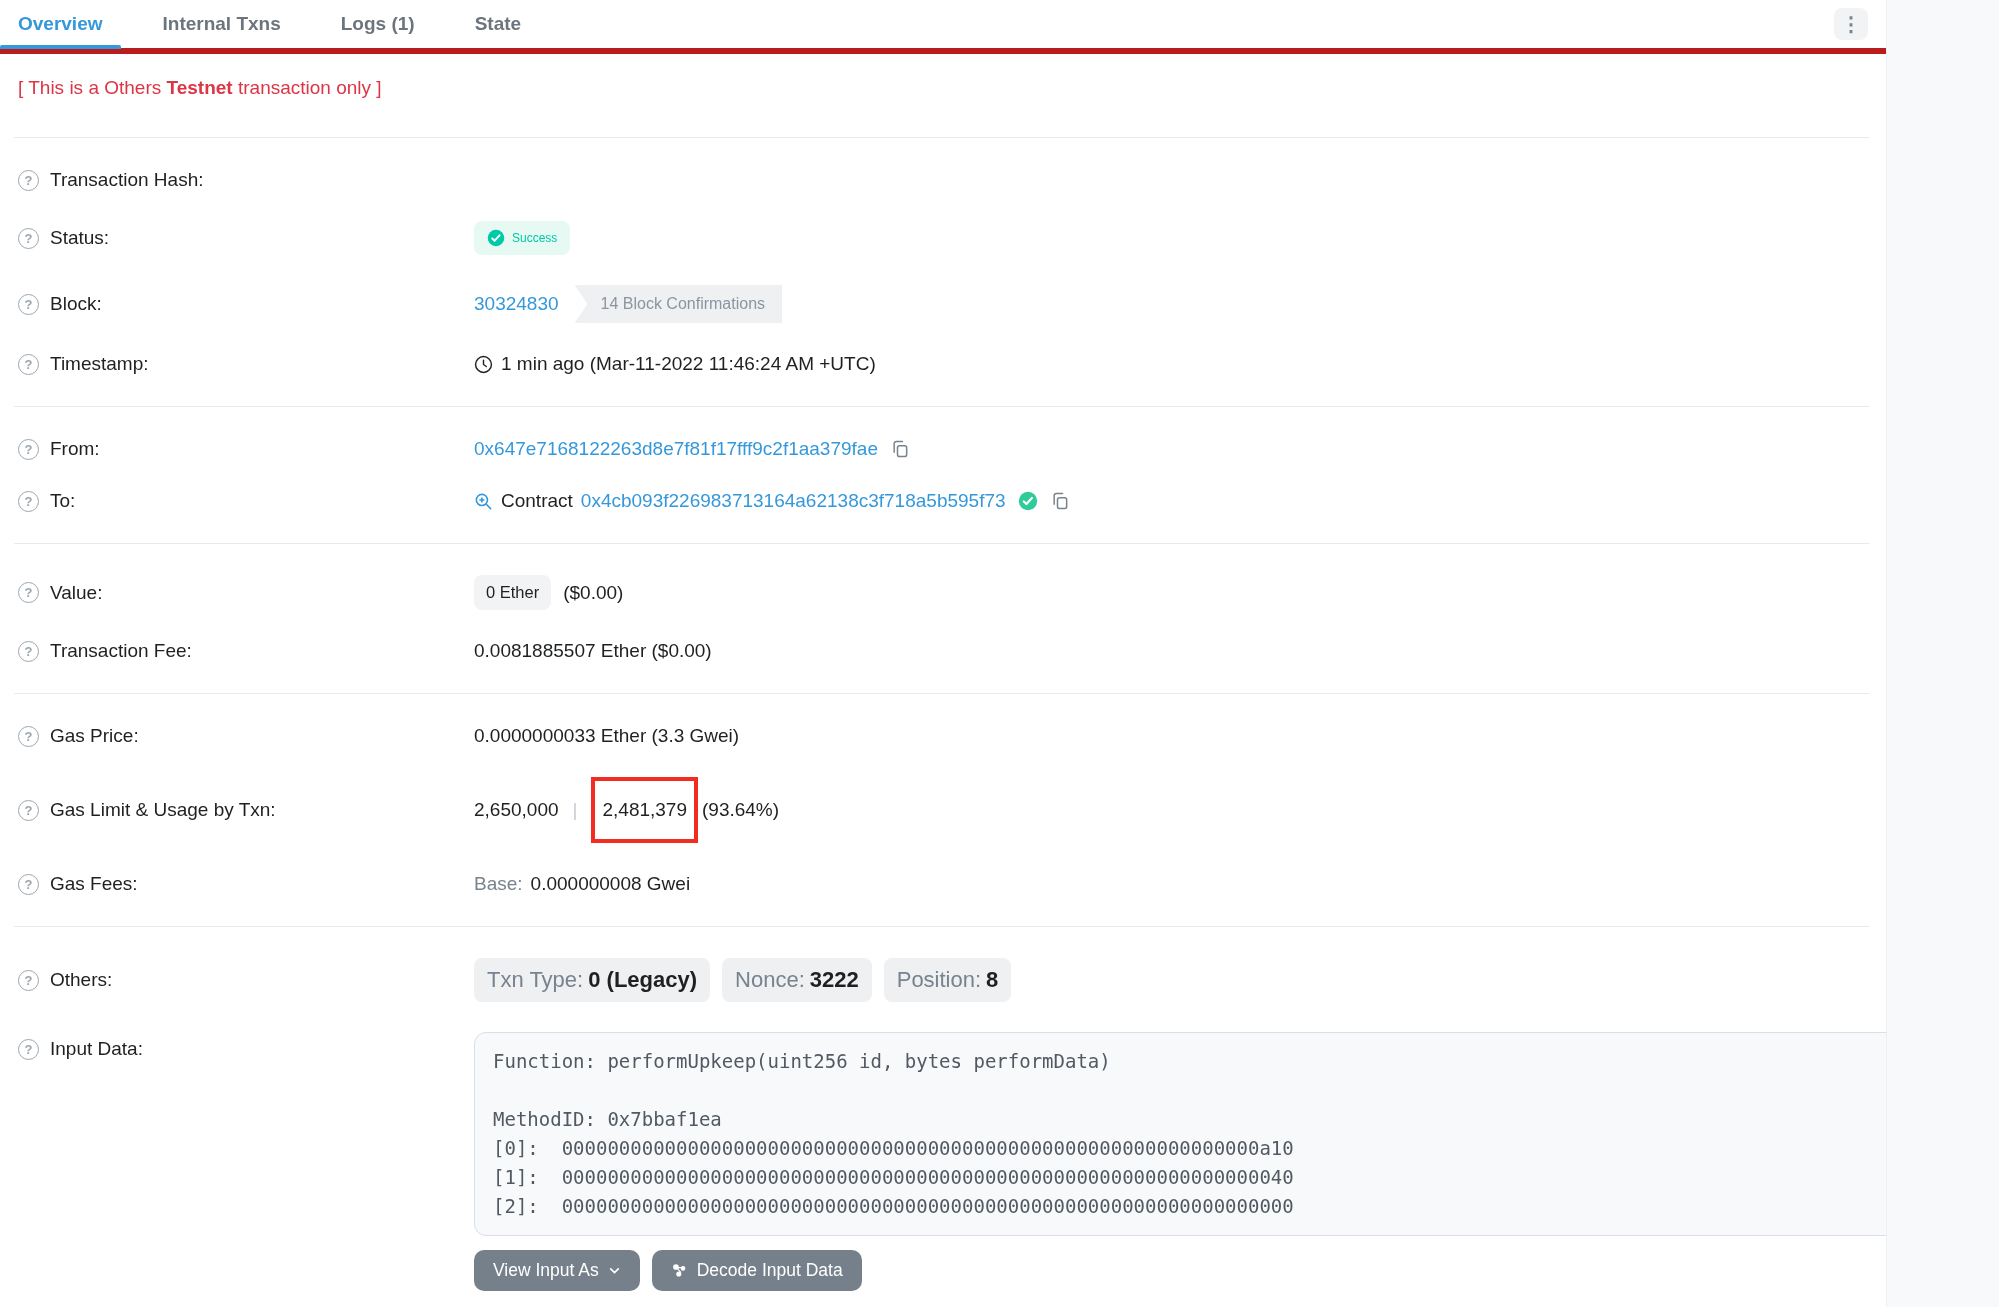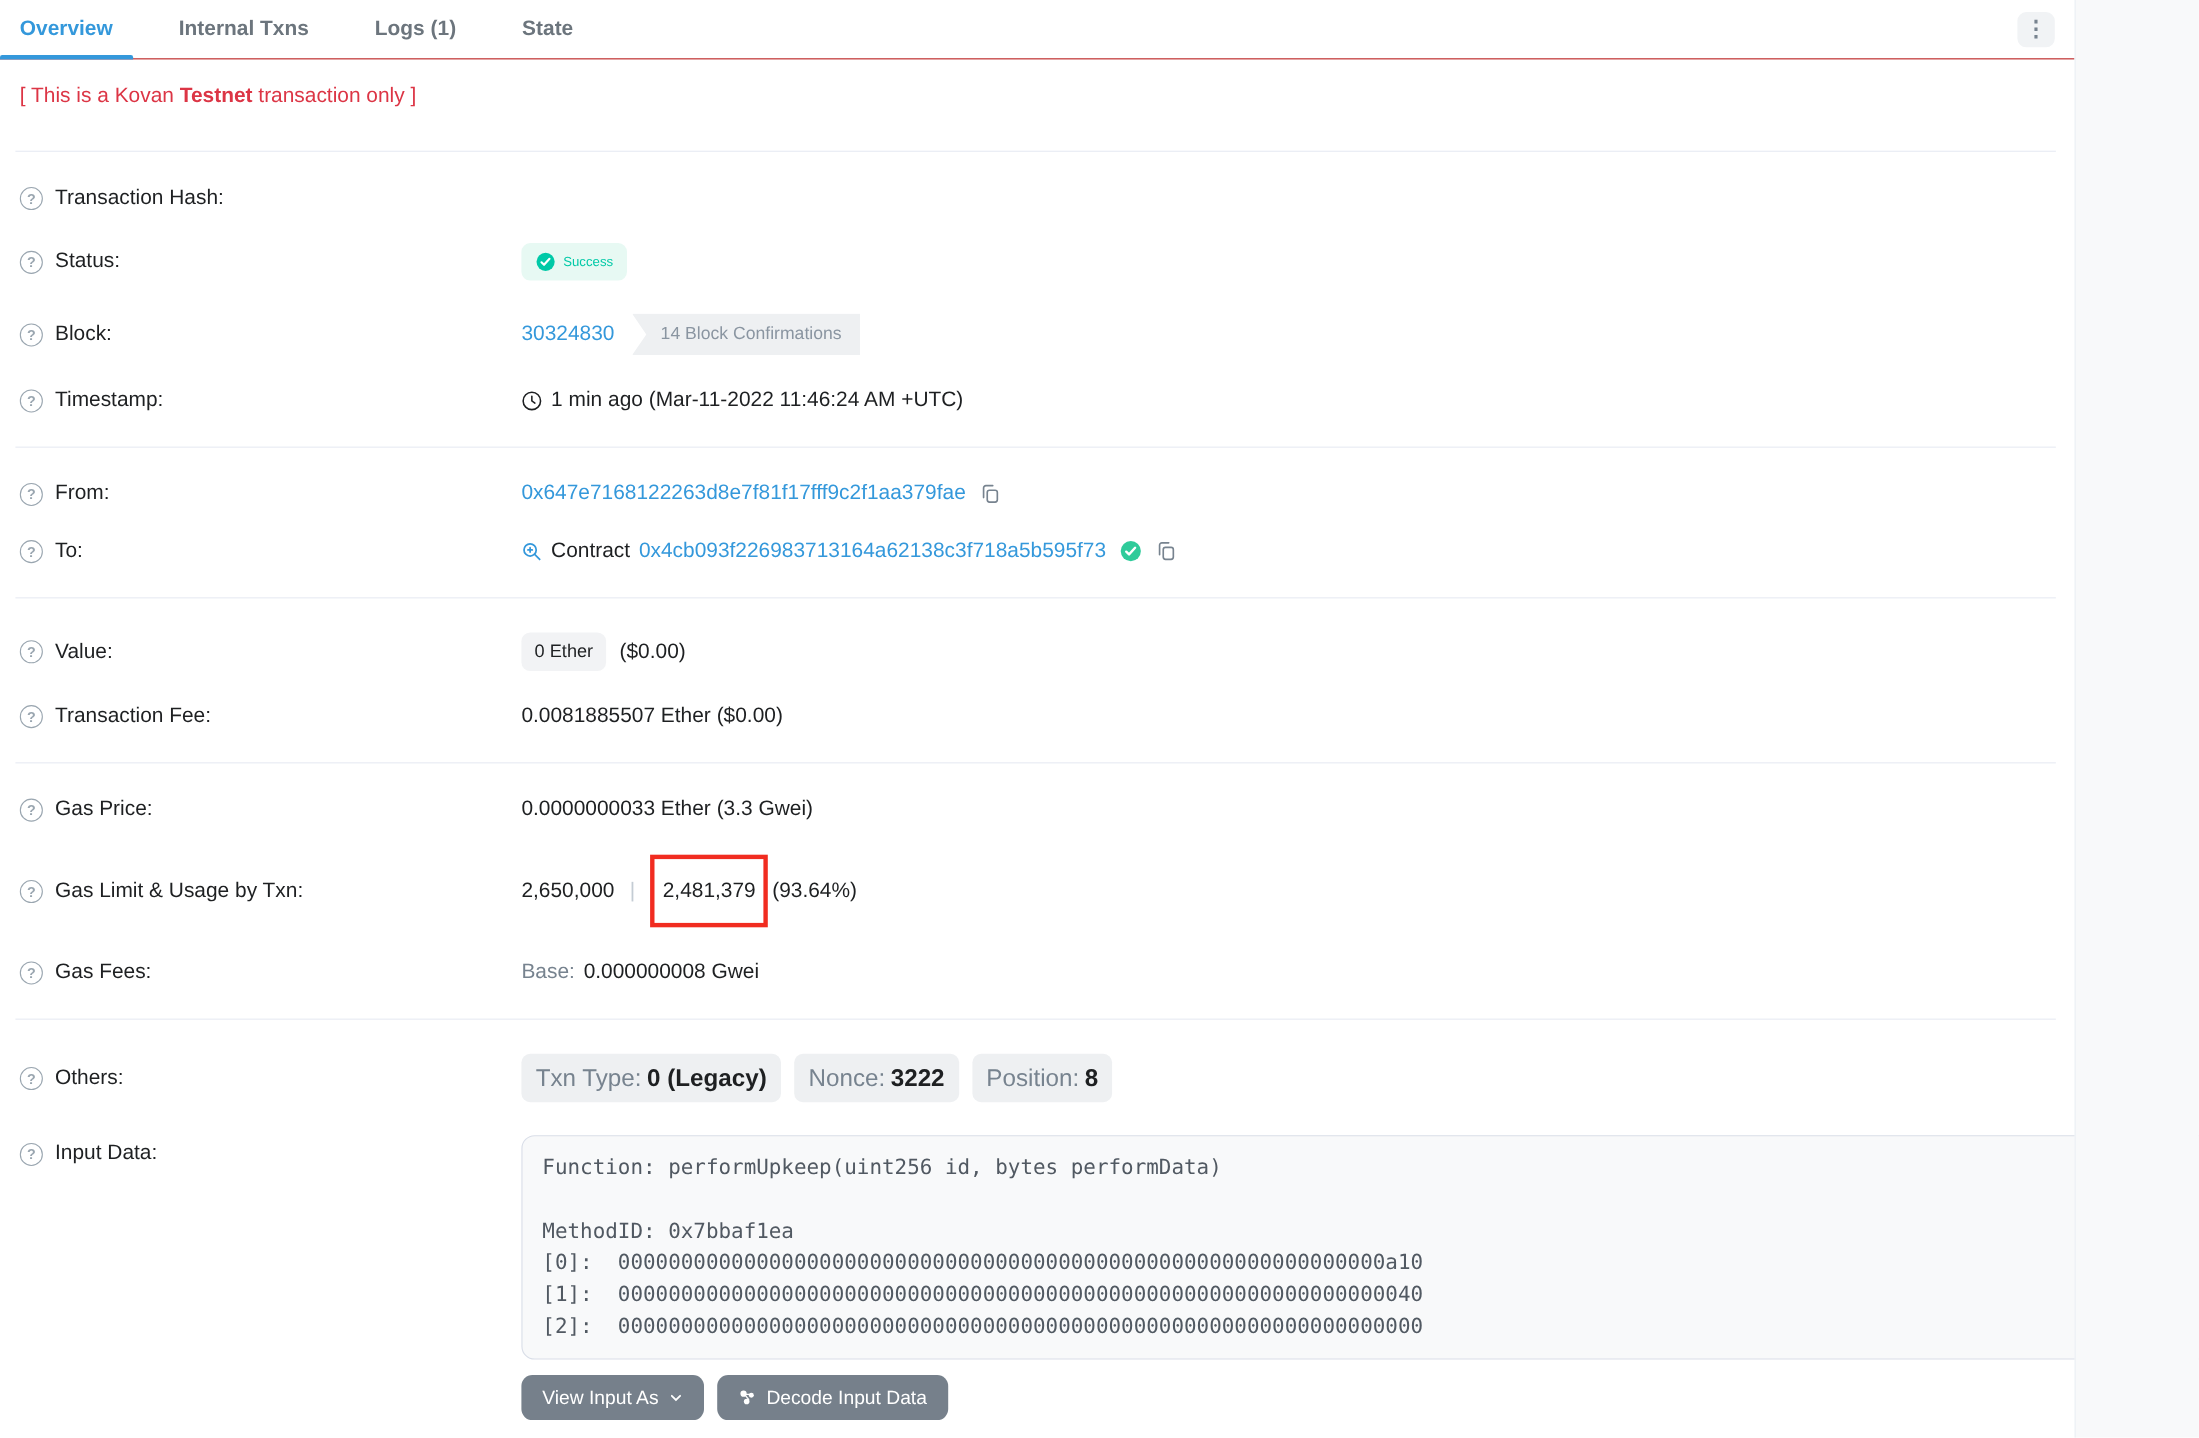--- a/index.html
+++ b/index.html
@@ -5,21 +5,21 @@
   * { margin:0; padding:0; box-sizing:border-box; }
   html,body { width:1999px; height:1307px; overflow:hidden; background:#ffffff;
               font-family:"Liberation Sans", sans-serif; color:#1e2022; }
   .page { position:relative; width:1999px; height:1307px; }
   .card { position:absolute; left:0; top:0; width:1886px; height:1307px; background:#fff; }
   .gutter { position:absolute; right:0; top:0; width:113px; height:1307px;
             background:#f8f9fa; border-left:1px solid #eceff4; }
 
   
   .tabbar { height:54px; display:flex; align-items:stretch; justify-content:space-between;
-            border-bottom:1px solid #b91c1c; }
+            border-bottom:6px solid #b91c1c; }
   .tabs { display:flex; }
   .tab { display:flex; align-items:center; padding:0 18px; font-size:19px; font-weight:700;
          color:#6c757d; cursor:pointer; position:relative; text-decoration:none; }
   .tab + .tab { margin-left:24px; }
   .tab.active { color:#3498db; }
   .tab.active::after { content:""; position:absolute; left:0; right:0; bottom:-1px;
                        height:4px; background:#3498db; border-radius:2px 2px 0 0; }
   .kebab-btn { align-self:center; margin-right:18px; width:34px; height:32px; border:none;
                background:#f1f3f5; border-radius:8px; color:#77838f; font-size:20px;
                line-height:1; cursor:pointer; display:flex; align-items:center; justify-content:center;
@@ -84,21 +84,21 @@
         <a class="tab active">Overview</a>
         <a class="tab">Internal Txns</a>
         <a class="tab">Logs (1)</a>
         <a class="tab">State</a>
       </div>
       <button class="kebab-btn">
         <span>⋮</span>
       </button>
     </div>
 
-    <div class="notice"><span>[ This is a Kovan </span><b>Testnet</b><span> transaction only ]</span></div>
+    <div class="notice"><span>[ This is a Others </span><b>Testnet</b><span> transaction only ]</span></div>
     <div class="notice-spacer"></div>
     <div class="divider"></div>
 
     <section>
       <div class="row">
         <div class="row-label">
           <span class="help">?</span>
           <span>Transaction Hash:</span>
         </div>
       </div>

